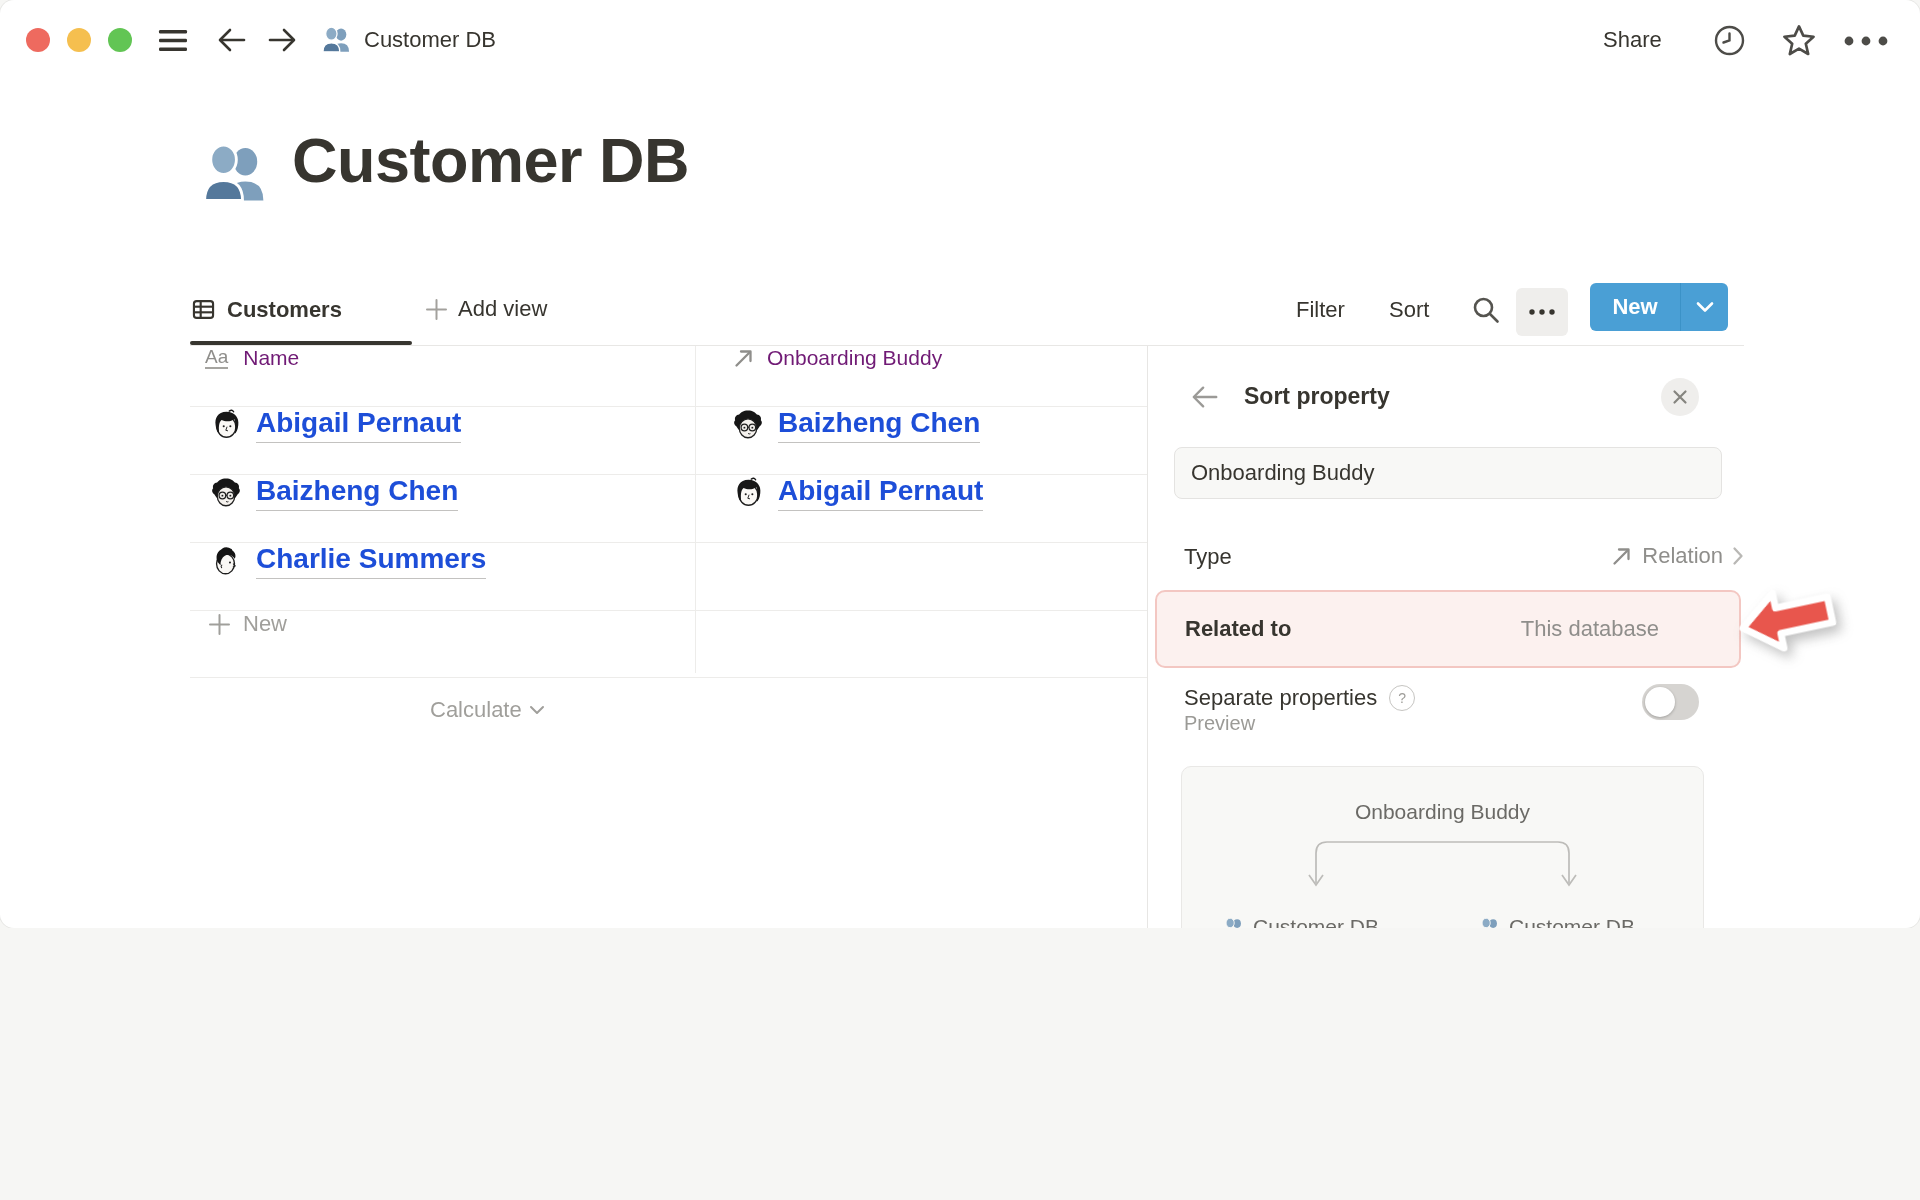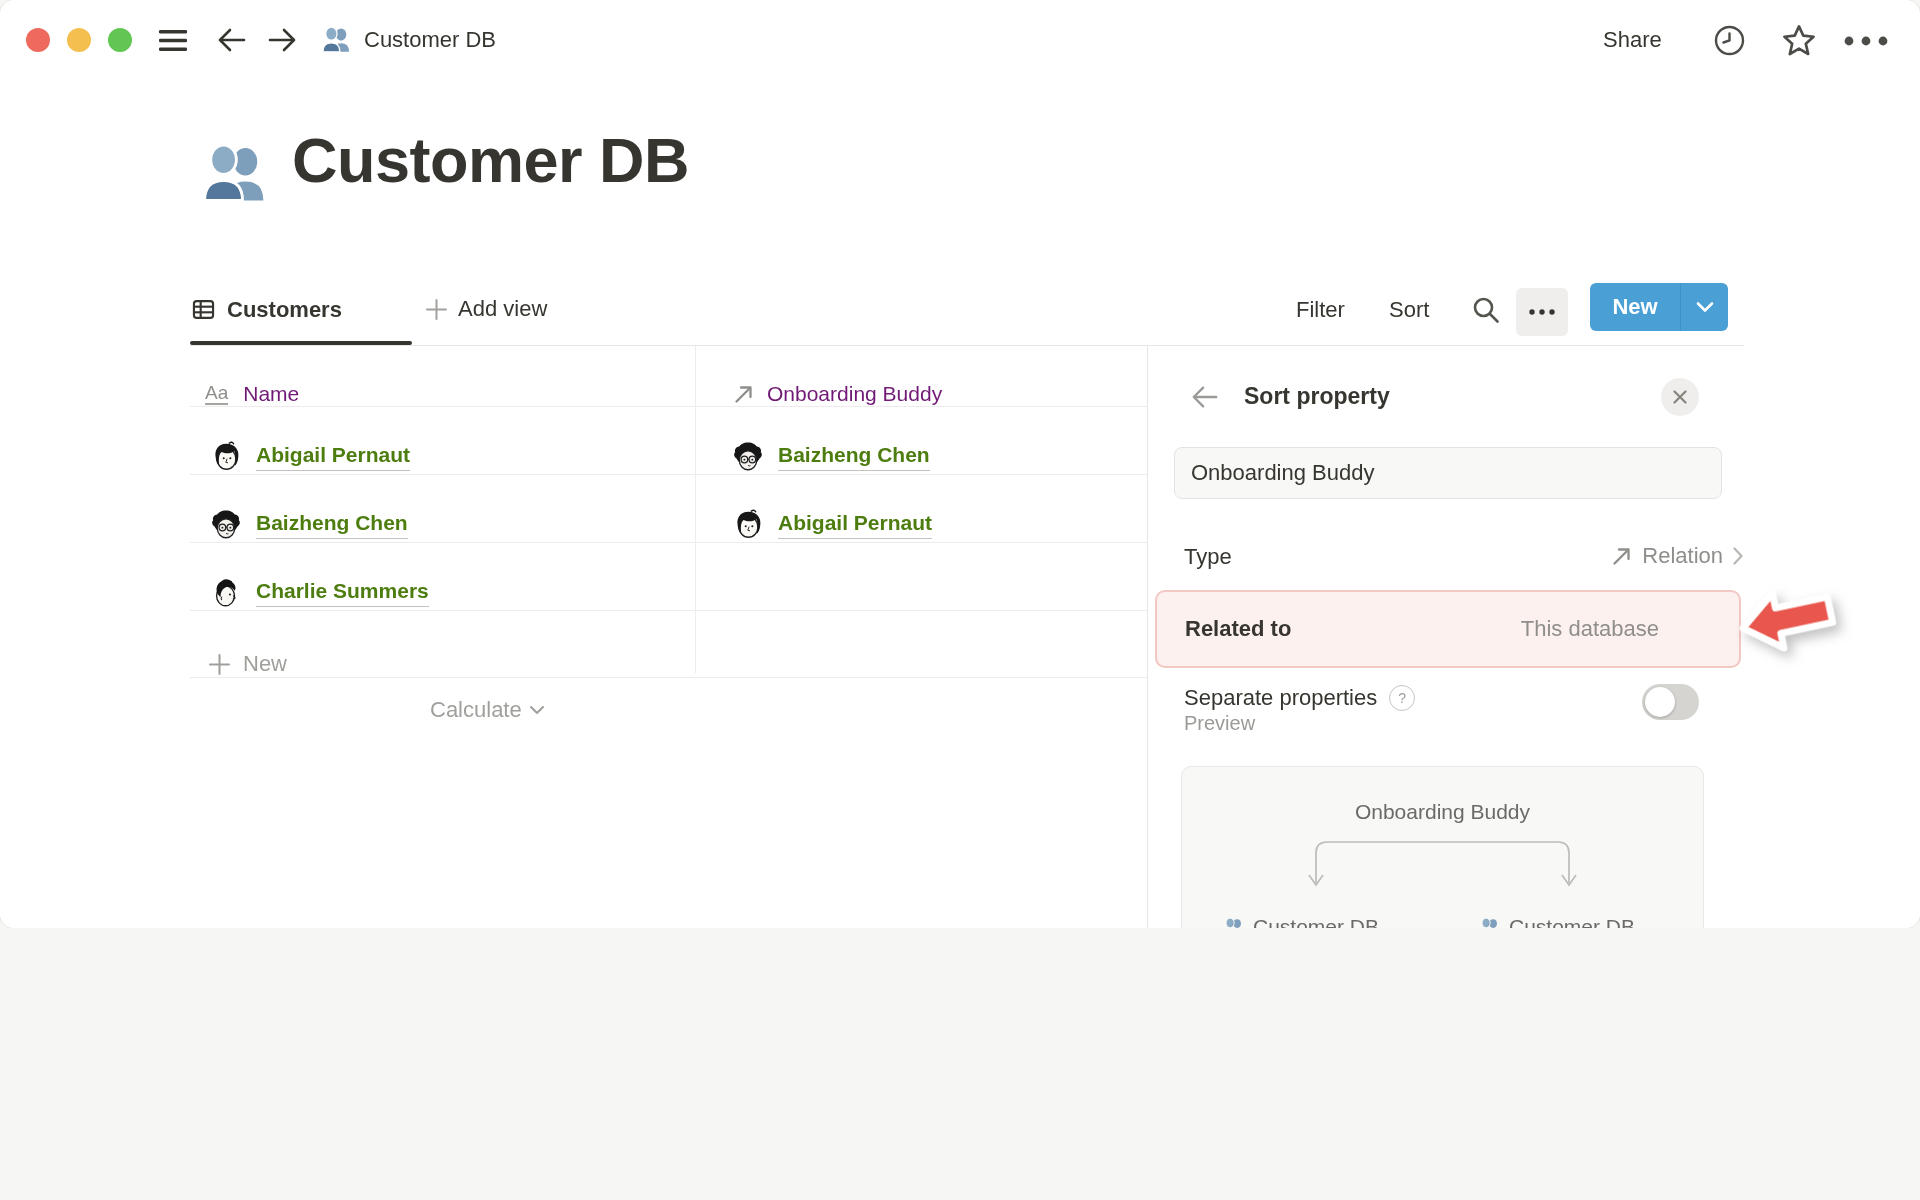--- a/index.html
+++ b/index.html
@@ -9,23 +9,23 @@
     border-radius:14px;overflow:hidden;box-shadow:0 0 0 1px rgba(0,0,0,0.06);
   }
   .abs{position:absolute;}
   .dot{position:absolute;top:28px;width:24px;height:24px;border-radius:50%;}
   .tb-text{font-size:22px;color:#37352f;}
   .lightgray{color:#a3a19d;}
   .page-title{font-size:63px;font-weight:700;letter-spacing:-0.5px;color:#37352f;}
   .tab-label{font-size:22px;font-weight:600;color:#37352f;}
   .toolbar-label{font-size:22px;color:#37352f;}
   .hdr-label{font-size:21px;color:#701a75;}
-  .cell-name{font-size:21px;font-weight:700;color:#4d7c0f;
+  .cell-name{font-size:28px;font-weight:700;color:#1d4ed8;
     border-bottom:1.5px solid rgba(55,53,47,0.3);padding-bottom:3px;}
-  .row{display:flex;align-items:flex-end;border-bottom:1px solid #edecea;}
+  .row{display:flex;align-items:flex-start;border-bottom:1px solid #edecea;}
   .cell{display:flex;align-items:center;gap:13px;}
   .avatar{width:34px;height:34px;flex:0 0 34px;}
   .panel-label{font-size:22px;color:#37352f;}
   .panel-value{font-size:22px;color:#8f8e8b;}
   .aa-icon{font-size:19px;color:#8f8e8b;border-bottom:2px solid #a5a4a0;line-height:1.05;}
   .pill-btn{background:#efeeec;border-radius:6px;}
   .new-btn{background:#4a9fd5;border-radius:6px;display:flex;align-items:center;}
   .toggle{width:57px;height:36px;border-radius:18px;background:#d6d4d1;position:relative;}
   .toggle .knob{position:absolute;left:3px;top:3px;width:30px;height:30px;border-radius:50%;
     background:#ffffff;box-shadow:0 1px 3px rgba(0,0,0,0.25);}

